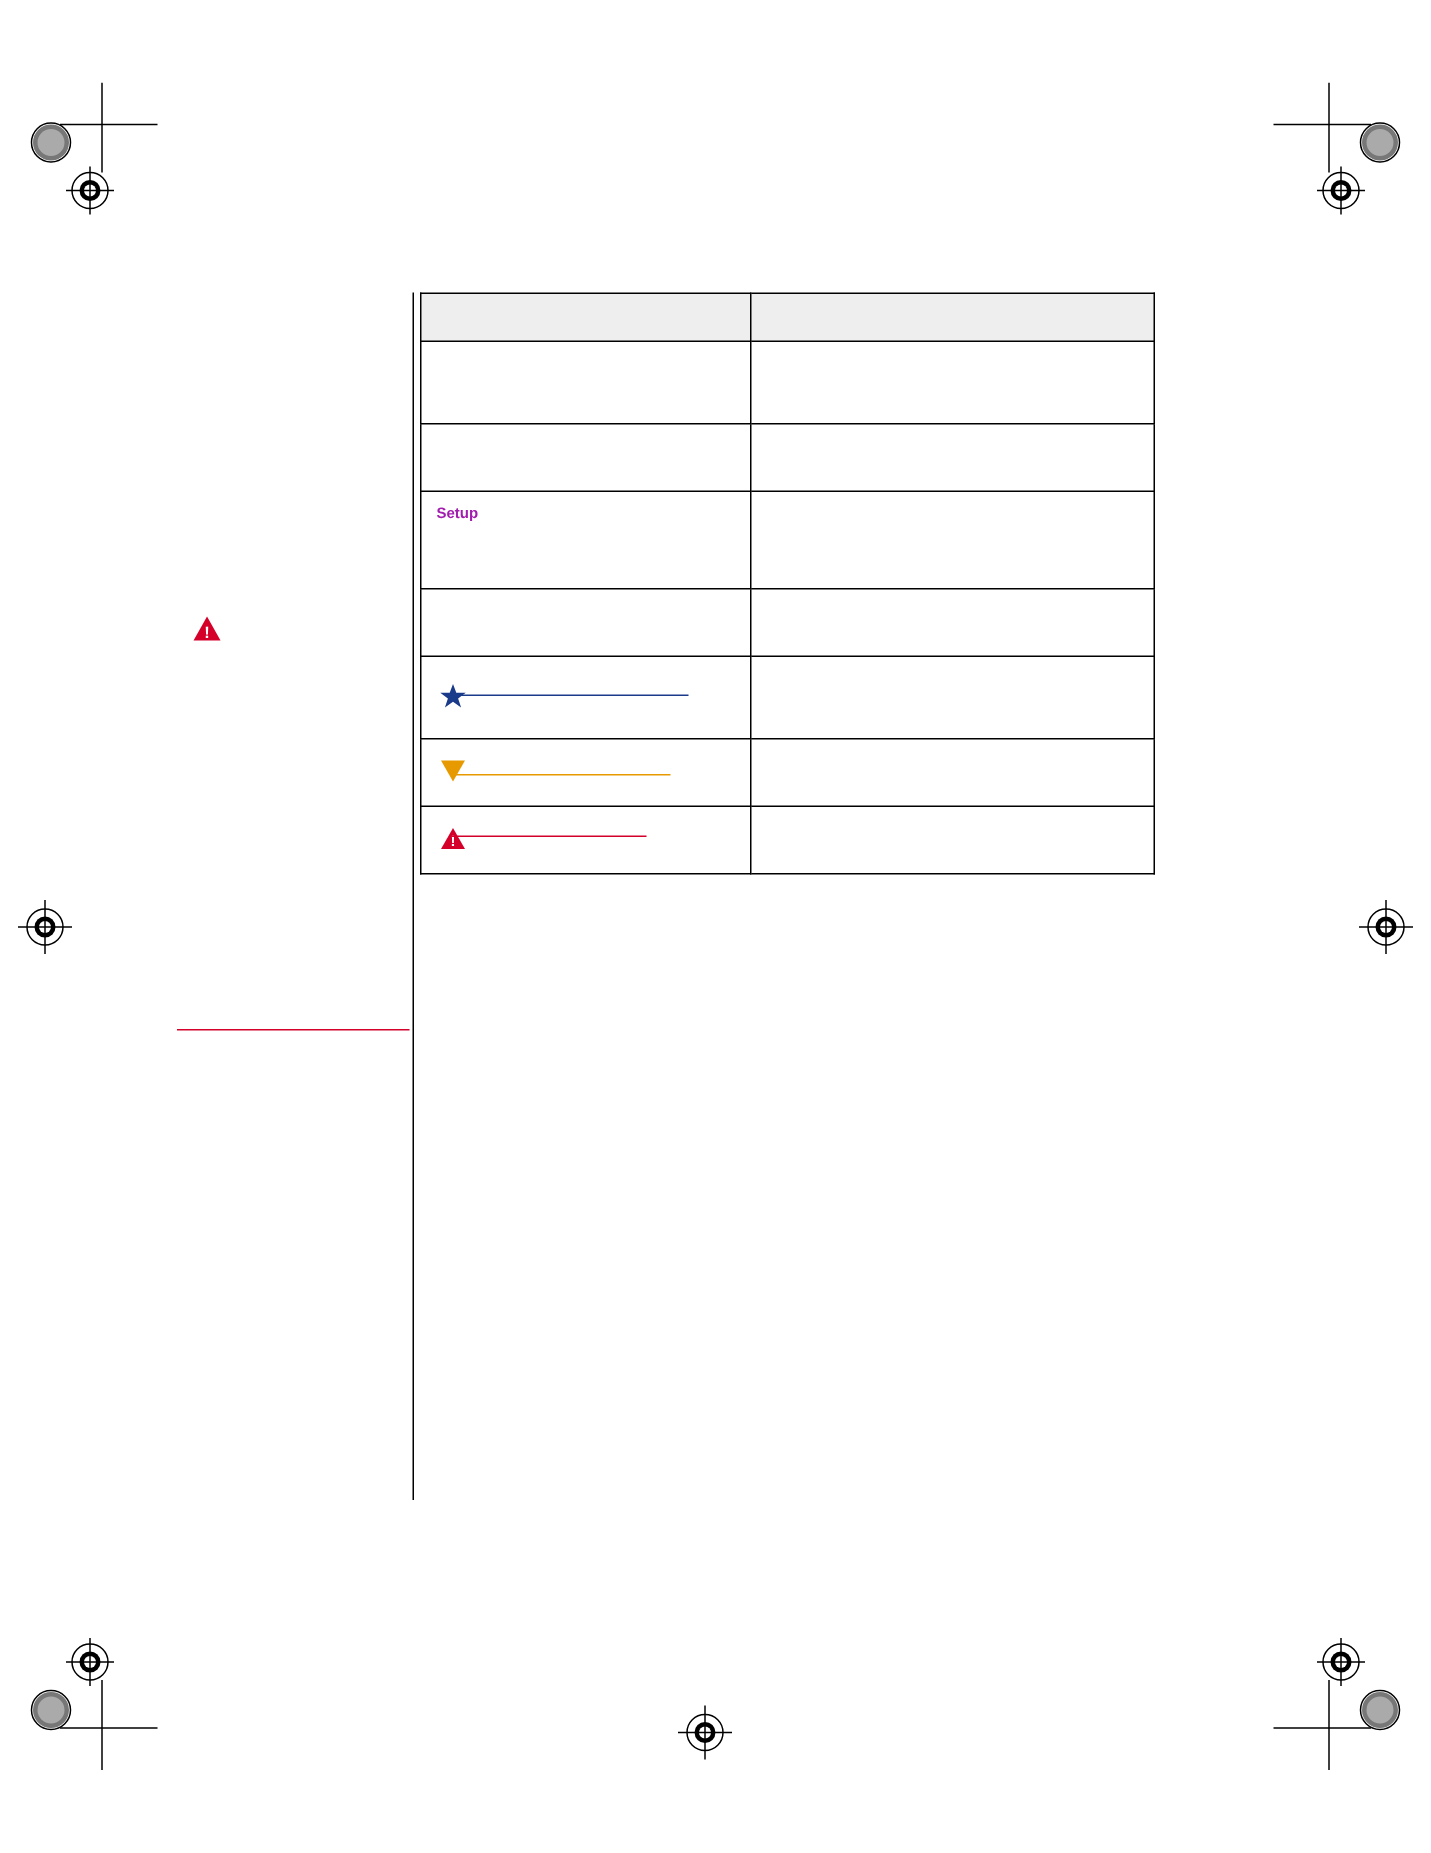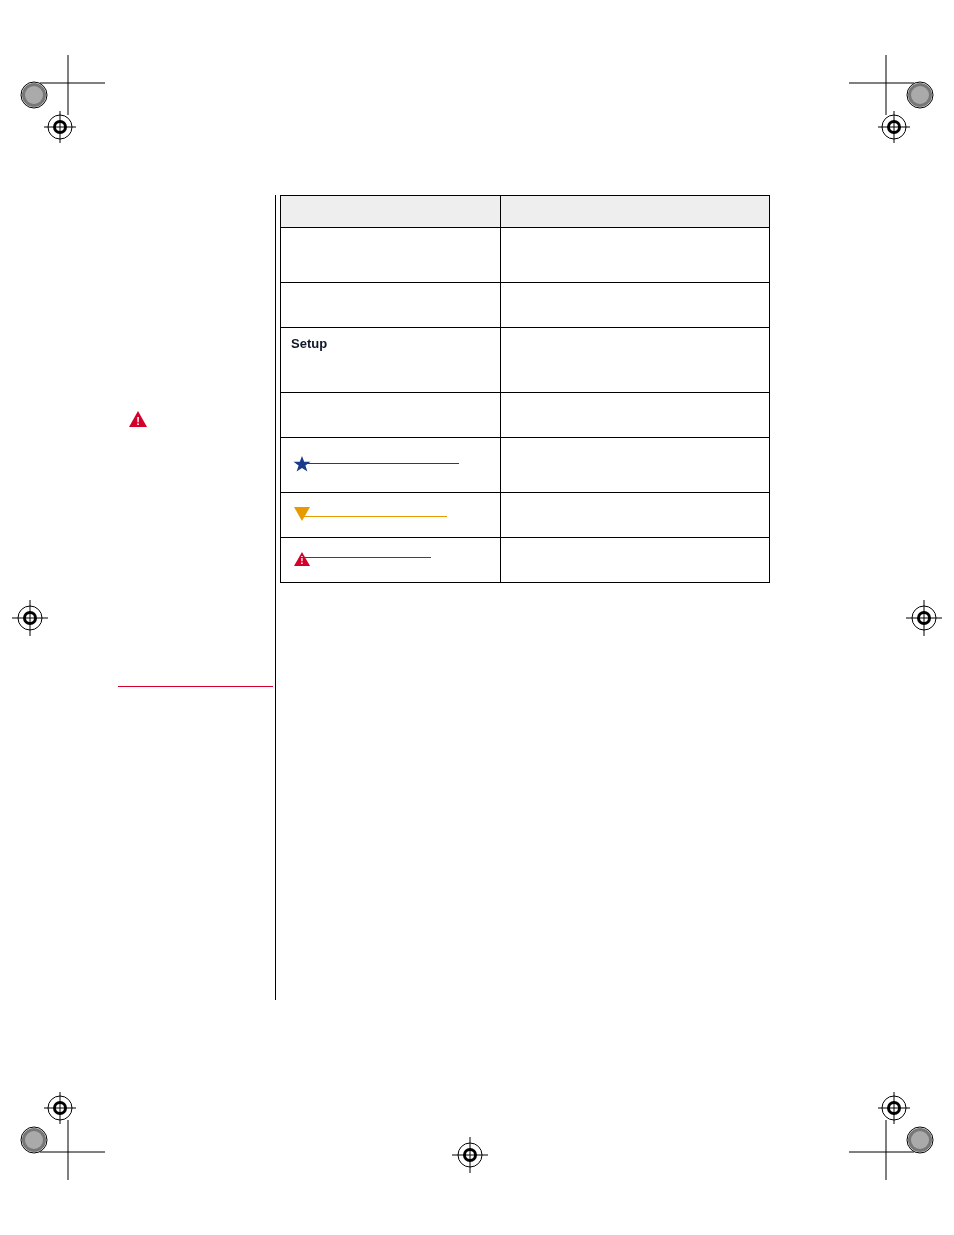--- a/index.html
+++ b/index.html
@@ -50,22 +50,22 @@
     }
     .row-tall td {
       height: 38px;
     }
     .row-med td {
       height: 28px;
     }
     .setup-label {
       font-family: "Arial Narrow", Arial, sans-serif;
       font-weight: bold;
-      font-size: 13px;
-      color: #0f172a;
+      font-size: 10px;
+      color: #a21caf;
     }
     .icon-star {
       display: inline-block;
       margin-left: 2px;
     }
     .icon-triangle {
       display: inline-block;
       margin-left: 2px;
     }
     .icon-warn {

